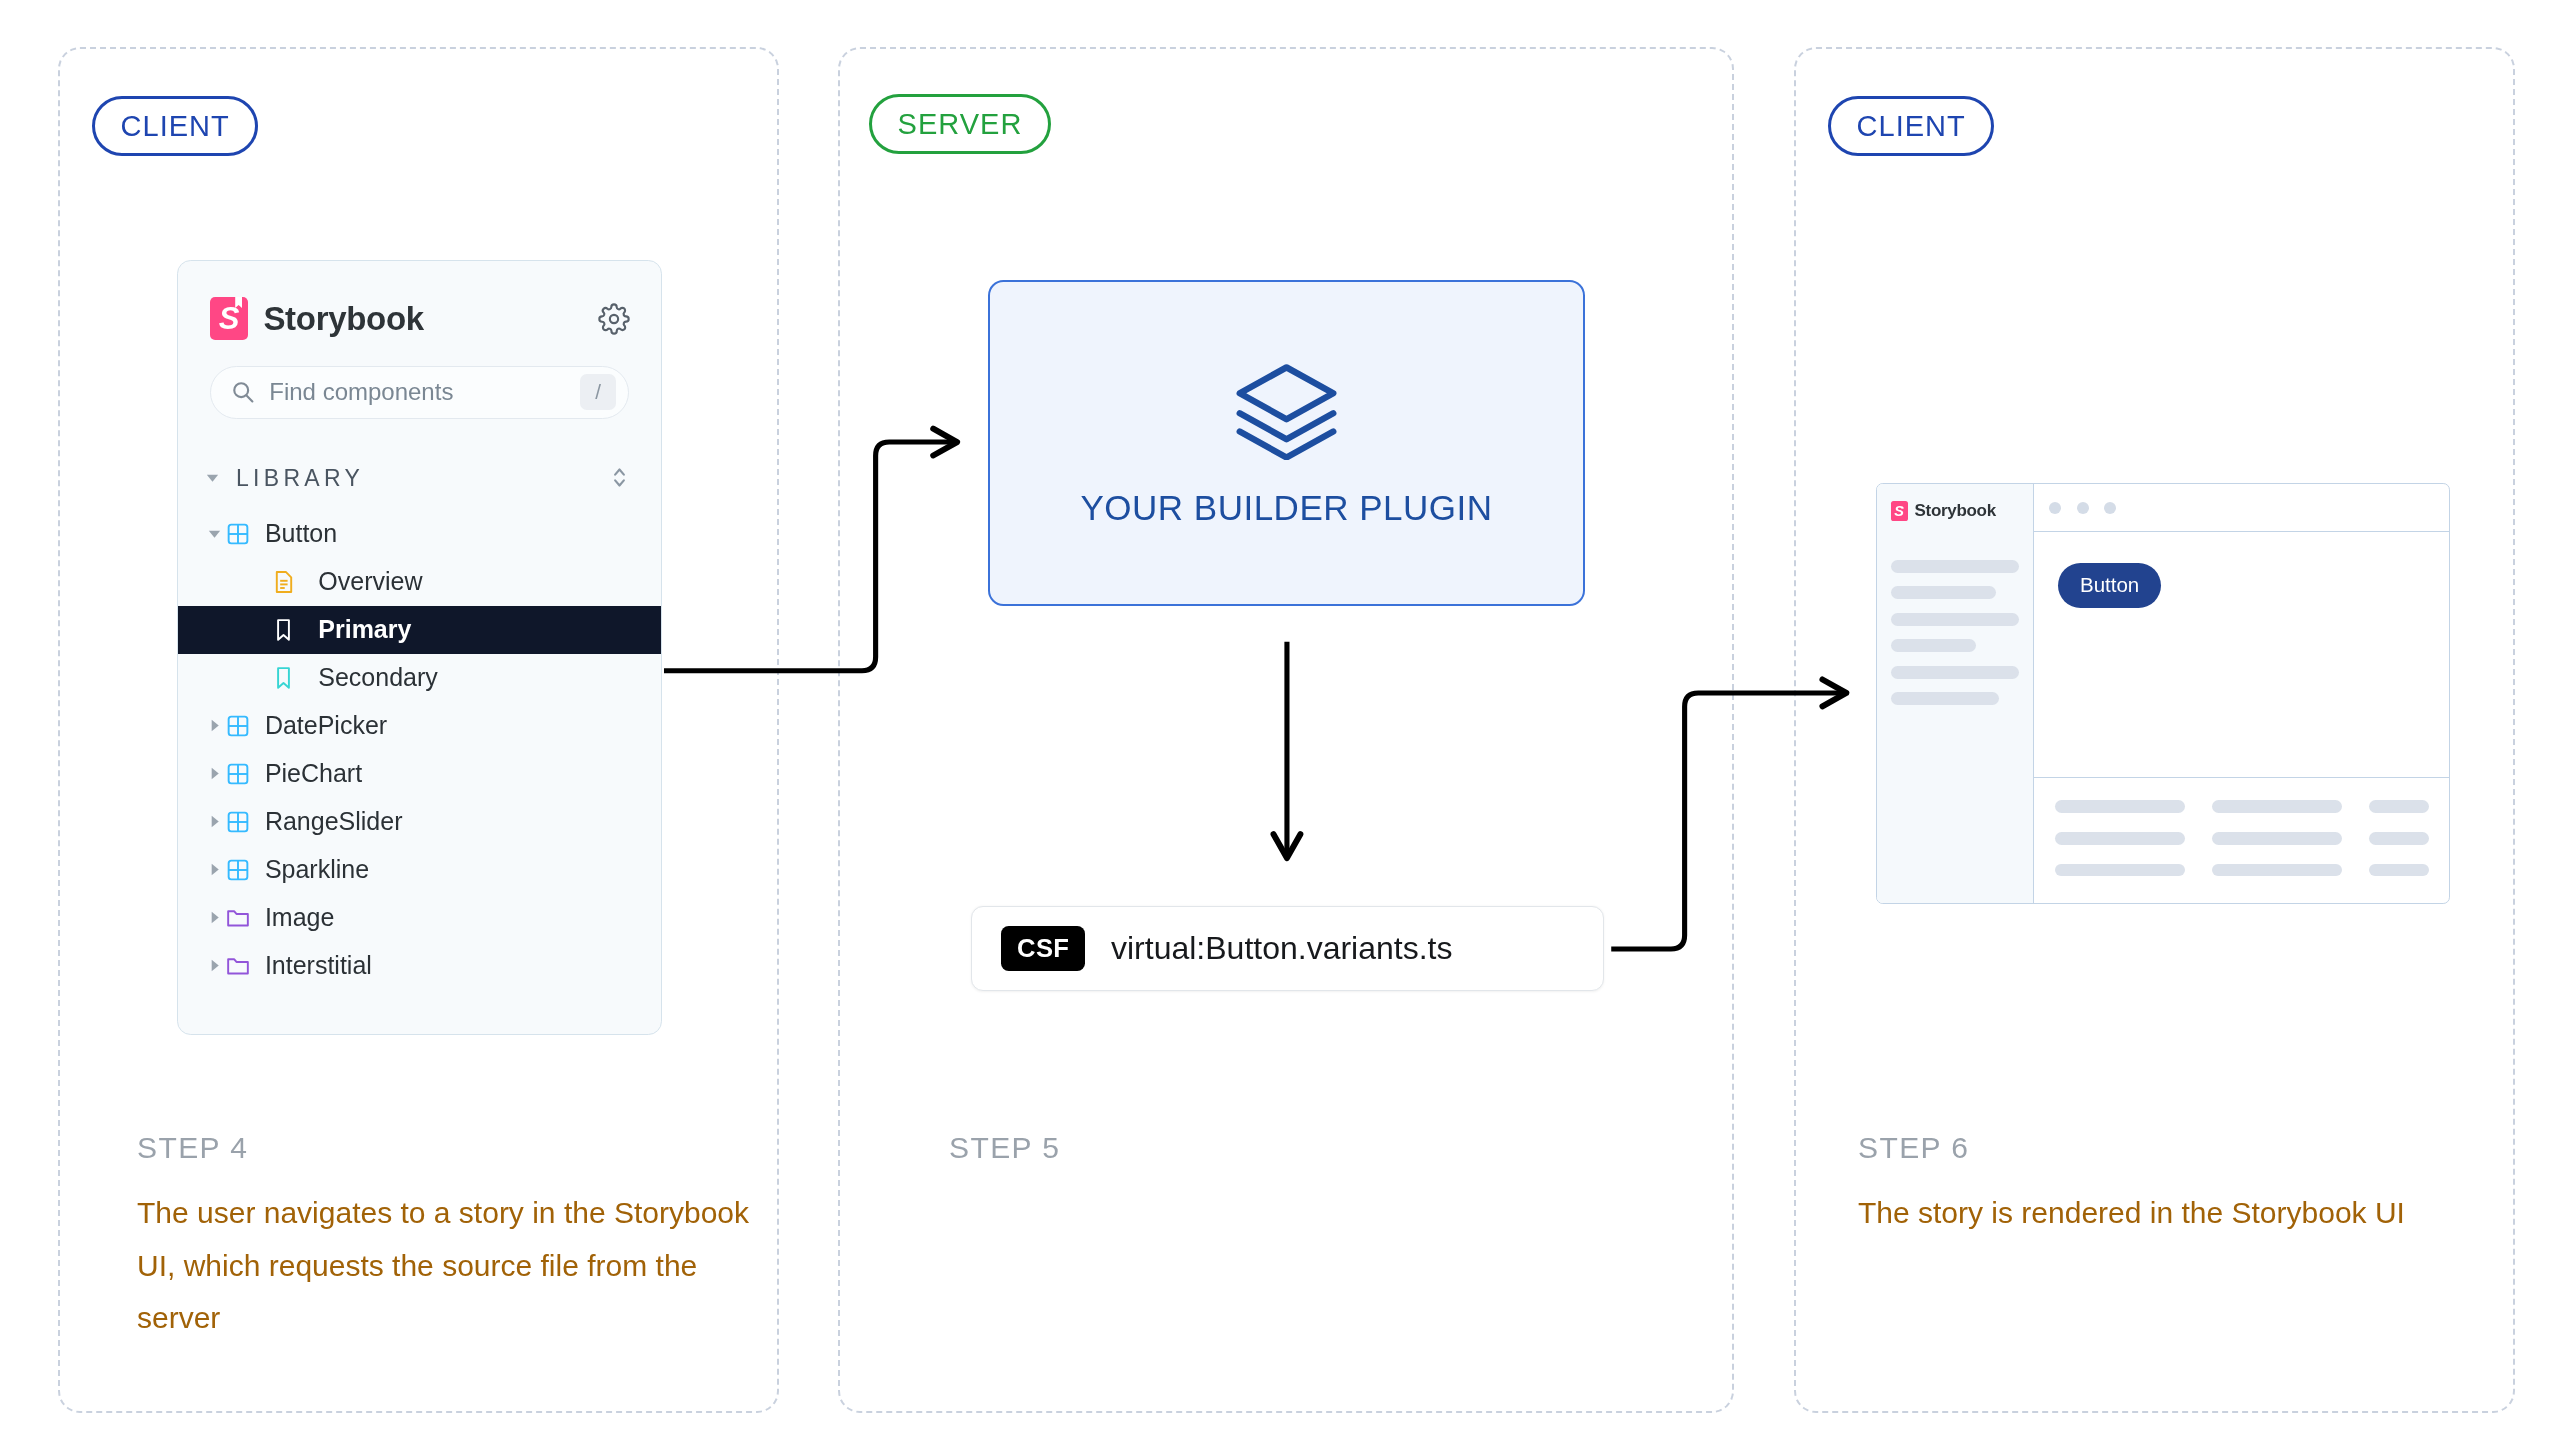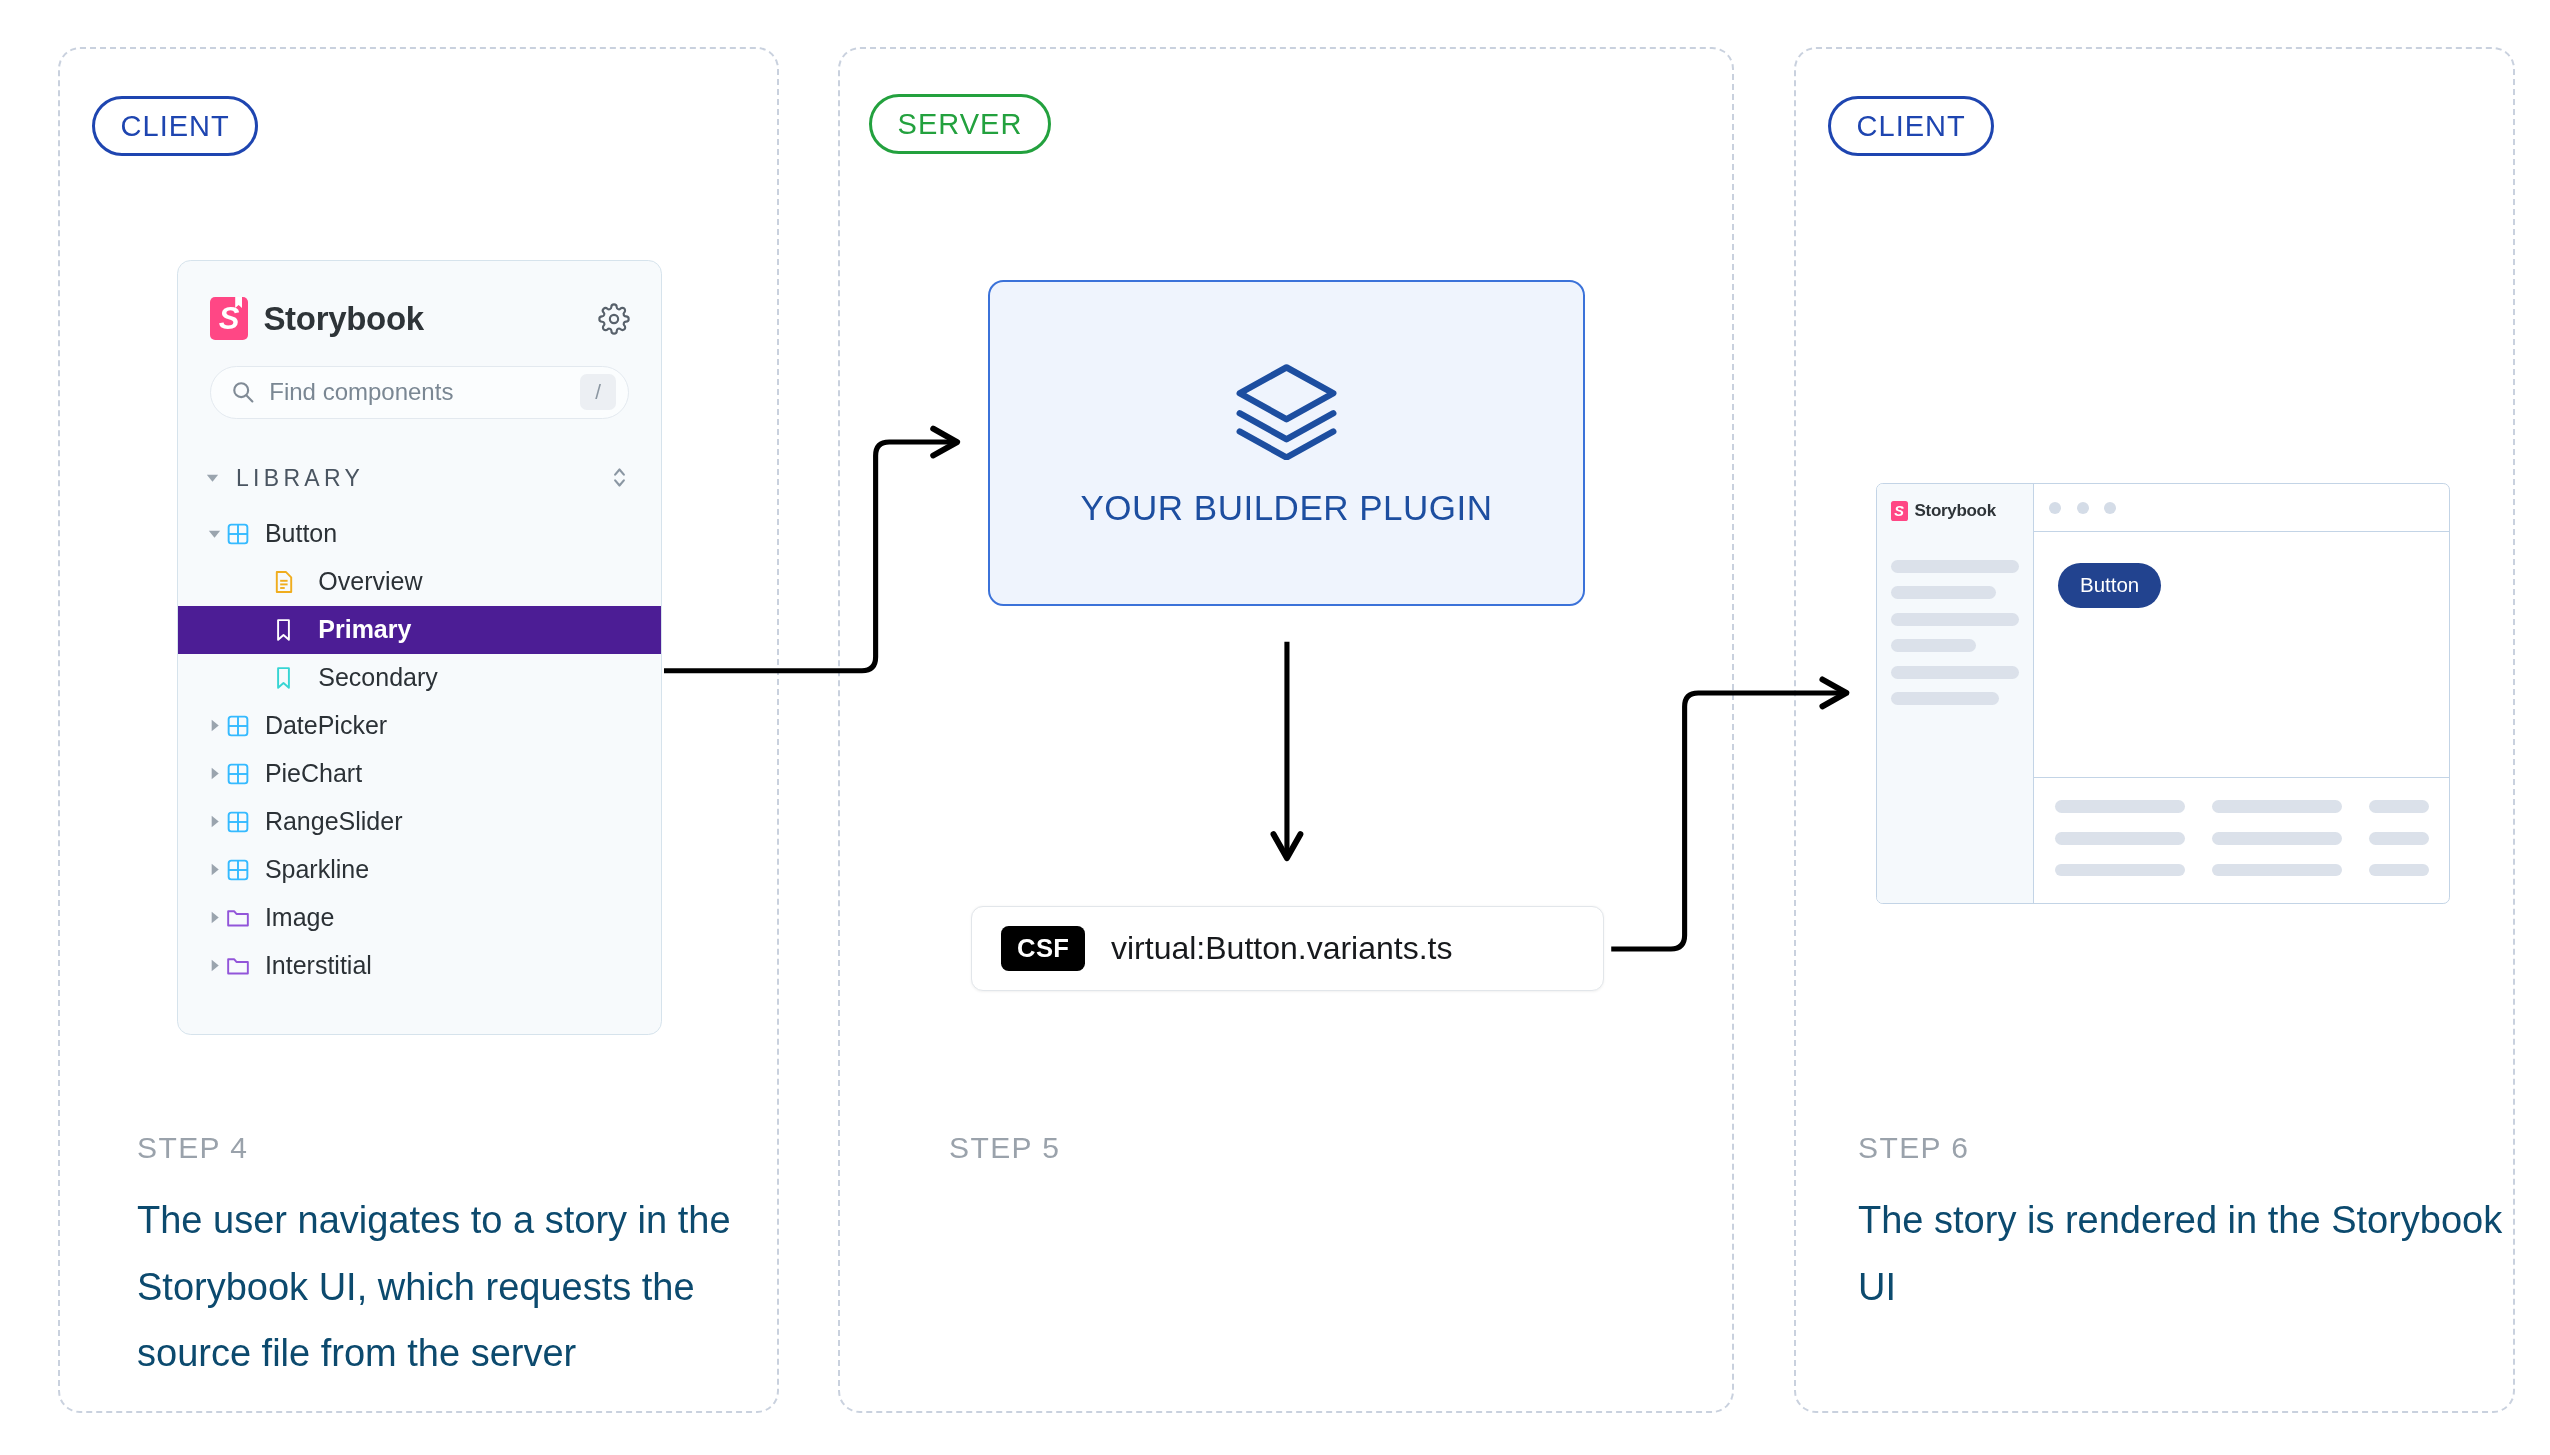--- a/index.html
+++ b/index.html
@@ -140,21 +140,21 @@
   .tree-row {
     display: flex;
     align-items: center;
     height: 48px;
     padding-left: 25.6px;
     font-size: 25px;
     color: #2b3136;
   }
   .tree-row.depth1 { padding-left: 63px; gap: 8px; }
   .tree-row.selected {
-    background: #4c1d95;
+    background: #0f172a;
     color: #ffffff;
     font-weight: bold;
   }
   .tw { width: 22px; display: flex; align-items: center; justify-content: center; flex: none; }
   .ic { width: 25.6px; margin-right: 13.7px; display: flex; align-items: center; justify-content: center; flex: none; }
   .tree-row .lbl { white-space: nowrap; }
 
   
   #plugin-card {
     position: absolute;
@@ -285,23 +285,23 @@
     position: absolute;
     width: 649px;
   }
   .step-kicker {
     font-size: 30px;
     letter-spacing: 1.4px;
     color: #9aa2ab;
     margin-bottom: 22px;
   }
   .step-body {
-    font-size: 38px;
+    font-size: 30px;
     line-height: 1.75;
-    color: #0c4a6e;
+    color: #a16207;
   }
   #step-4 { left: 137px;  top: 1131px; }
   #step-5 { left: 949px; top: 1131px; }
   #step-6 { left: 1858px; top: 1131px; }
 
   
   #connectors {
     position: absolute;
     left: 0; top: 0;
     width: 2550px; height: 1455px;

